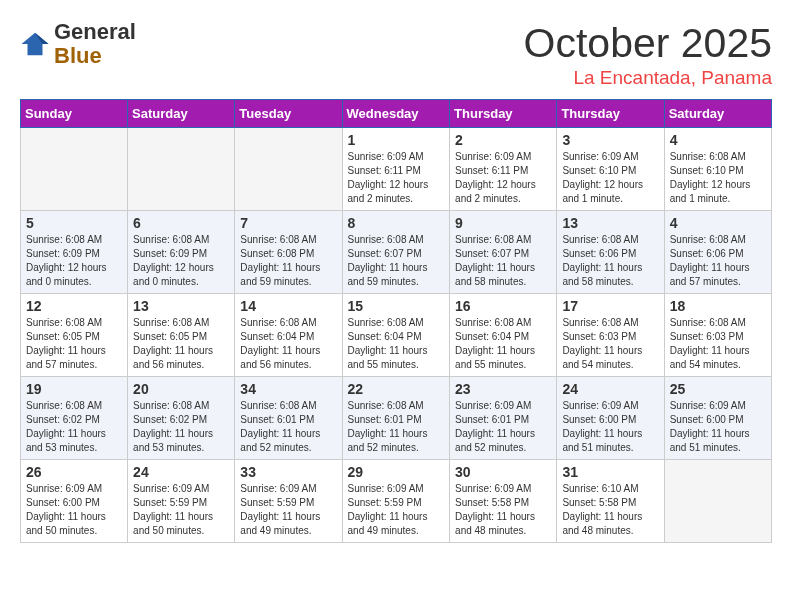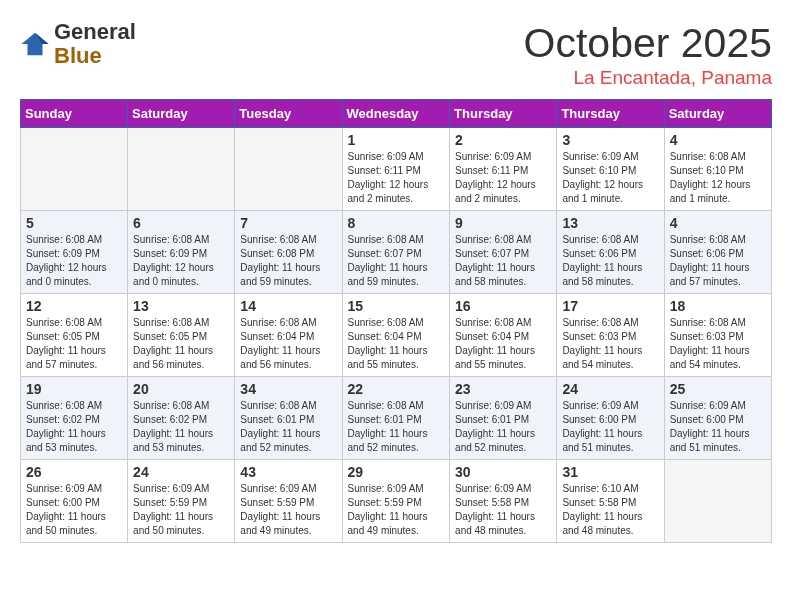--- a/index.html
+++ b/index.html
@@ -288,21 +288,21 @@
 Sunset: 6:00 PM
 Daylight: 11 hours and 50 minutes.</div>
         </td>
         <td>
           <div class="day-number">24</div>
           <div class="day-info" style="white-space: pre-line;">Sunrise: 6:09 AM
 Sunset: 5:59 PM
 Daylight: 11 hours and 50 minutes.</div>
         </td>
         <td>
-          <div class="day-number">43</div>
+          <div class="day-number">33</div>
           <div class="day-info" style="white-space: pre-line;">Sunrise: 6:09 AM
 Sunset: 5:59 PM
 Daylight: 11 hours and 49 minutes.</div>
         </td>
         <td>
           <div class="day-number">29</div>
           <div class="day-info" style="white-space: pre-line;">Sunrise: 6:09 AM
 Sunset: 5:59 PM
 Daylight: 11 hours and 49 minutes.</div>
         </td>

